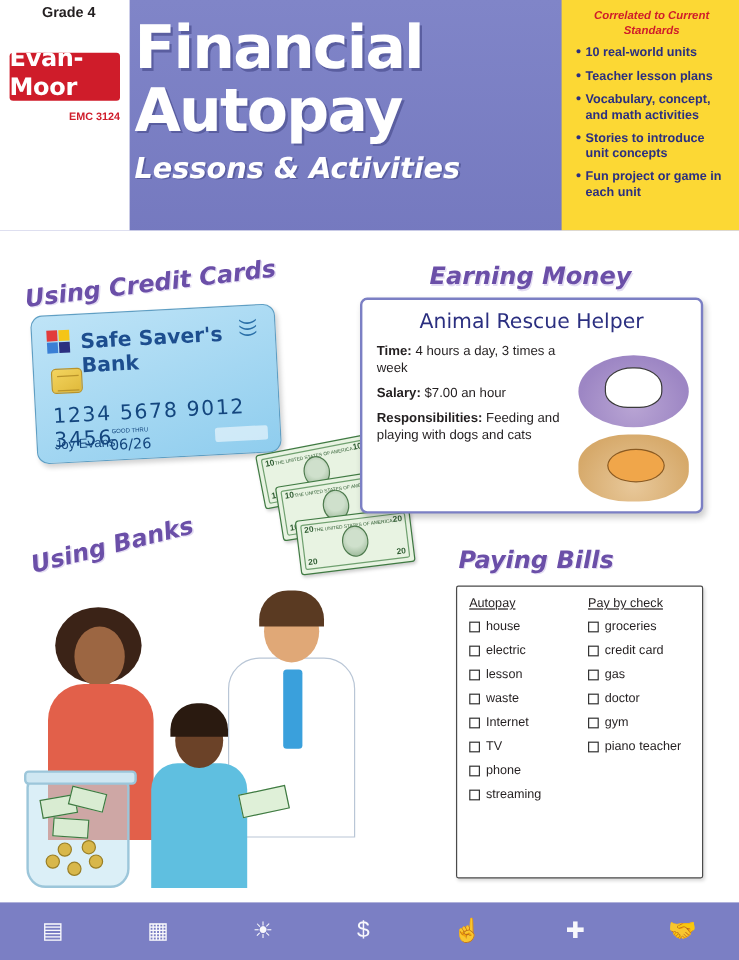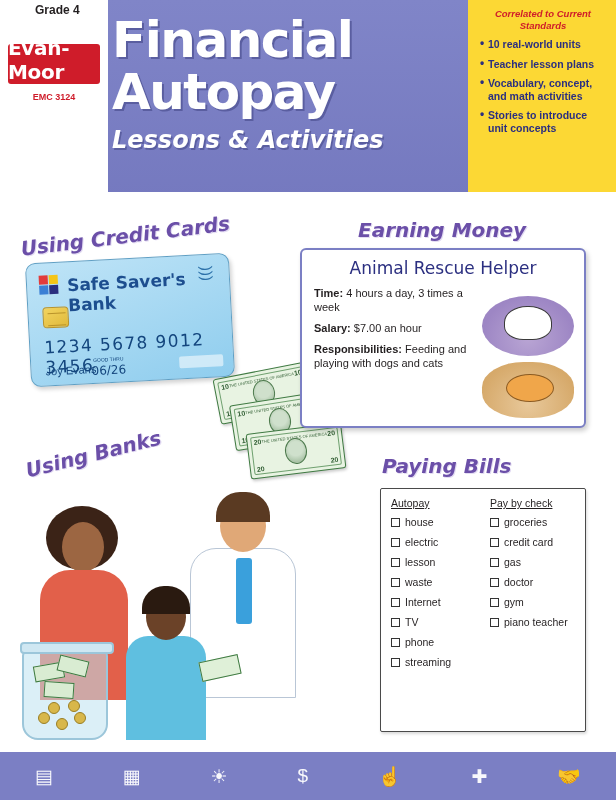--- a/index.html
+++ b/index.html
@@ -49,21 +49,21 @@
     color: #ffffff; font-weight: bold;
     font-size: 20px; letter-spacing: -0.3px;
     font-family: "DejaVu Sans", sans-serif;
   }
   .logo-sub {
     color: #ffffff; font-size: 5.5px;
     letter-spacing: 0.3px; margin-top: 2px;
   }
   .emc {
     position: absolute; top: 92px; left: 8px;
-    width: 92px; text-align: center;
+    width: 92px; text-align: right;
     color: #cf1c2a; font-size: 9px; font-weight: bold;
   }
 
   .title-area {
     position: absolute; top: 14px; left: 112px;
     width: 318px;
   }
   .t-fin, .t-lit {
     color: #ffffff;
     font-weight: bold;
@@ -411,20 +411,21 @@
       <div class="t-sub">Lessons &amp; Activities</div>
     </div>
 
     <div class="right-panel">
       <div class="corr">Correlated to Current Standards</div>
       <ul class="bullets">
         <li>10 real-world units</li>
         <li>Teacher lesson plans</li>
         <li>Vocabulary, concept, and math activities</li>
         <li>Stories to introduce unit concepts</li>
+        <li>Fun project or game in each unit</li>
       </ul>
     </div>
   </div>
 
   <div class="body-area">
 
     <div class="hdr hdr-credit">Using Credit Cards</div>
     <div class="hdr hdr-earn">Earning Money</div>
     <div class="hdr hdr-banks">Using Banks</div>
     <div class="hdr hdr-bills">Paying Bills</div>

